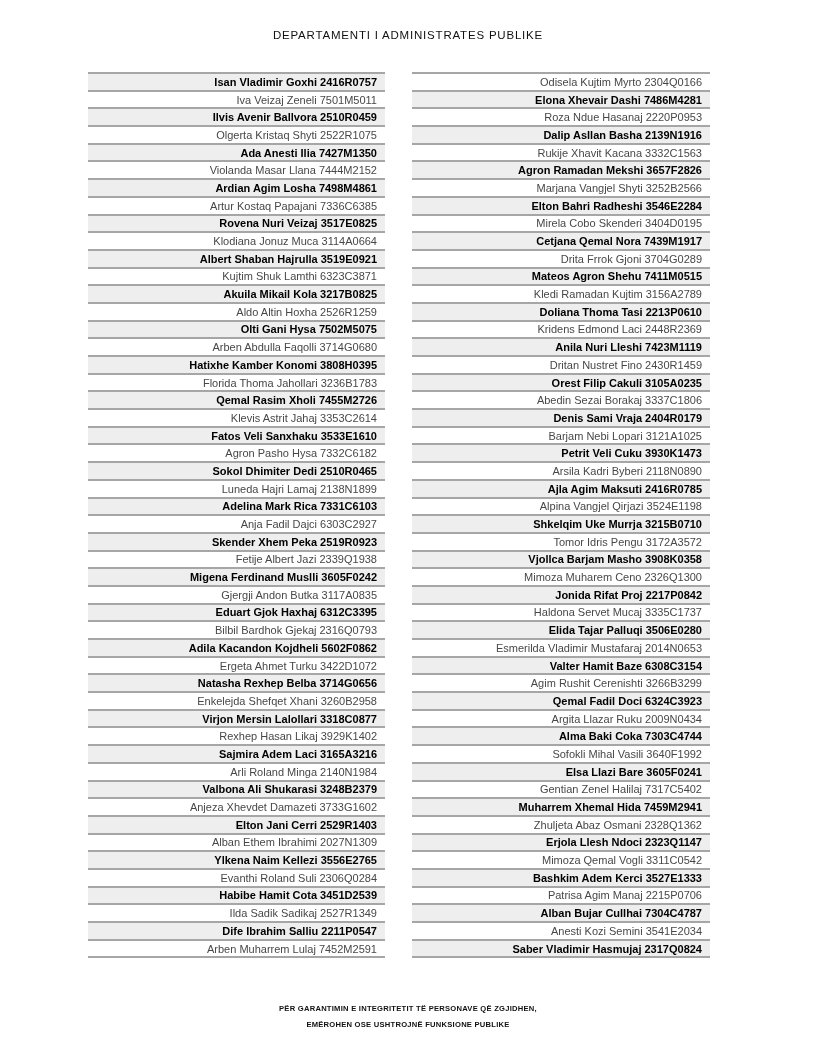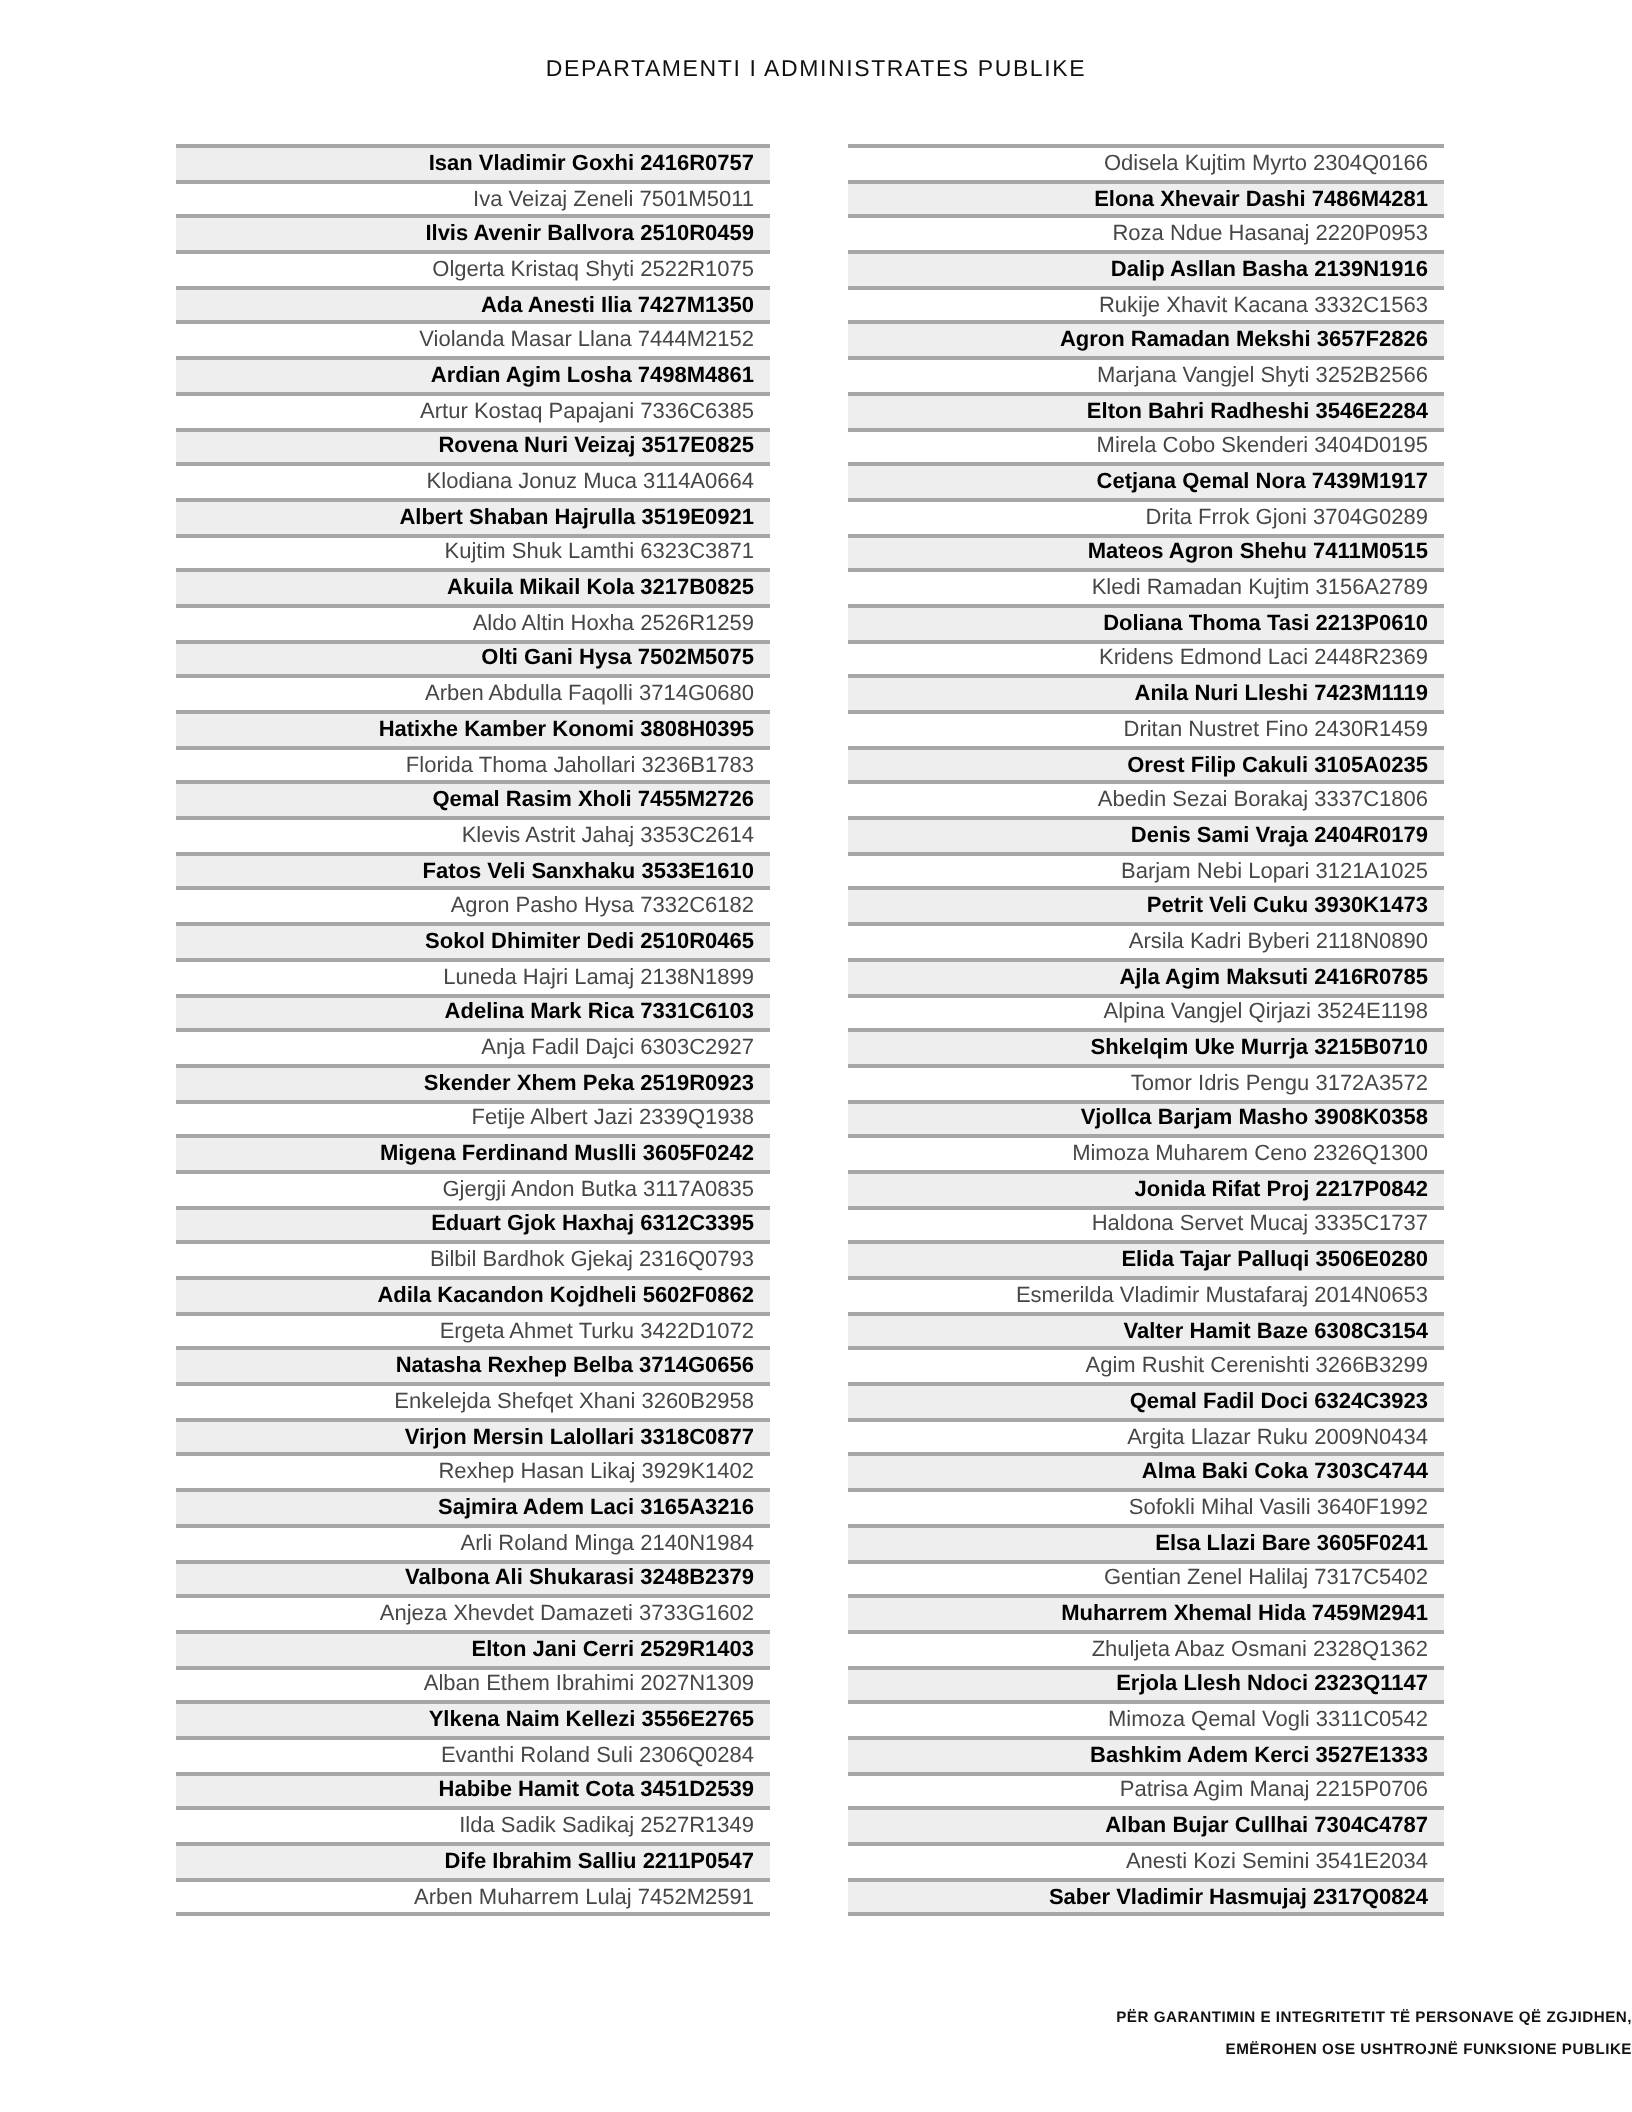--- a/index.html
+++ b/index.html
@@ -24,21 +24,21 @@
     font-size: 11.5px;
     letter-spacing: 0.8px;
     color: #111;
   }
   .list-column {
     position: absolute;
     top: 72px;
     border-top: 2px solid var(--row-border, #a6a6a6);
   }
   .list-column.left  { left: 88px;  width: 297px; }
-  .list-column.right { left: 424px; width: 298px; }
+  .list-column.right { left: 412px; width: 298px; }
   .row {
     box-sizing: border-box;
     height: 17.7px;
     border-bottom: 2px solid var(--row-border, #a6a6a6);
     display: flex;
     align-items: center;
     justify-content: flex-end;
     padding-right: 8px;
     font-size: 11px;
     white-space: nowrap;
@@ -48,21 +48,21 @@
   .row.hl {
     background: var(--hl-bg, #eeeeee);
     color: var(--hl-text, #000000);
     font-weight: bold;
   }
   .page-footer {
     position: absolute;
     top: 1001px;
     left: 0;
     width: 816px;
-    text-align: right;
+    text-align: center;
     font-size: 7.6px;
     font-weight: bold;
     letter-spacing: 0.25px;
     line-height: 15.5px;
     color: #111;
   }
 </style>
 </head>
 <body>
 

